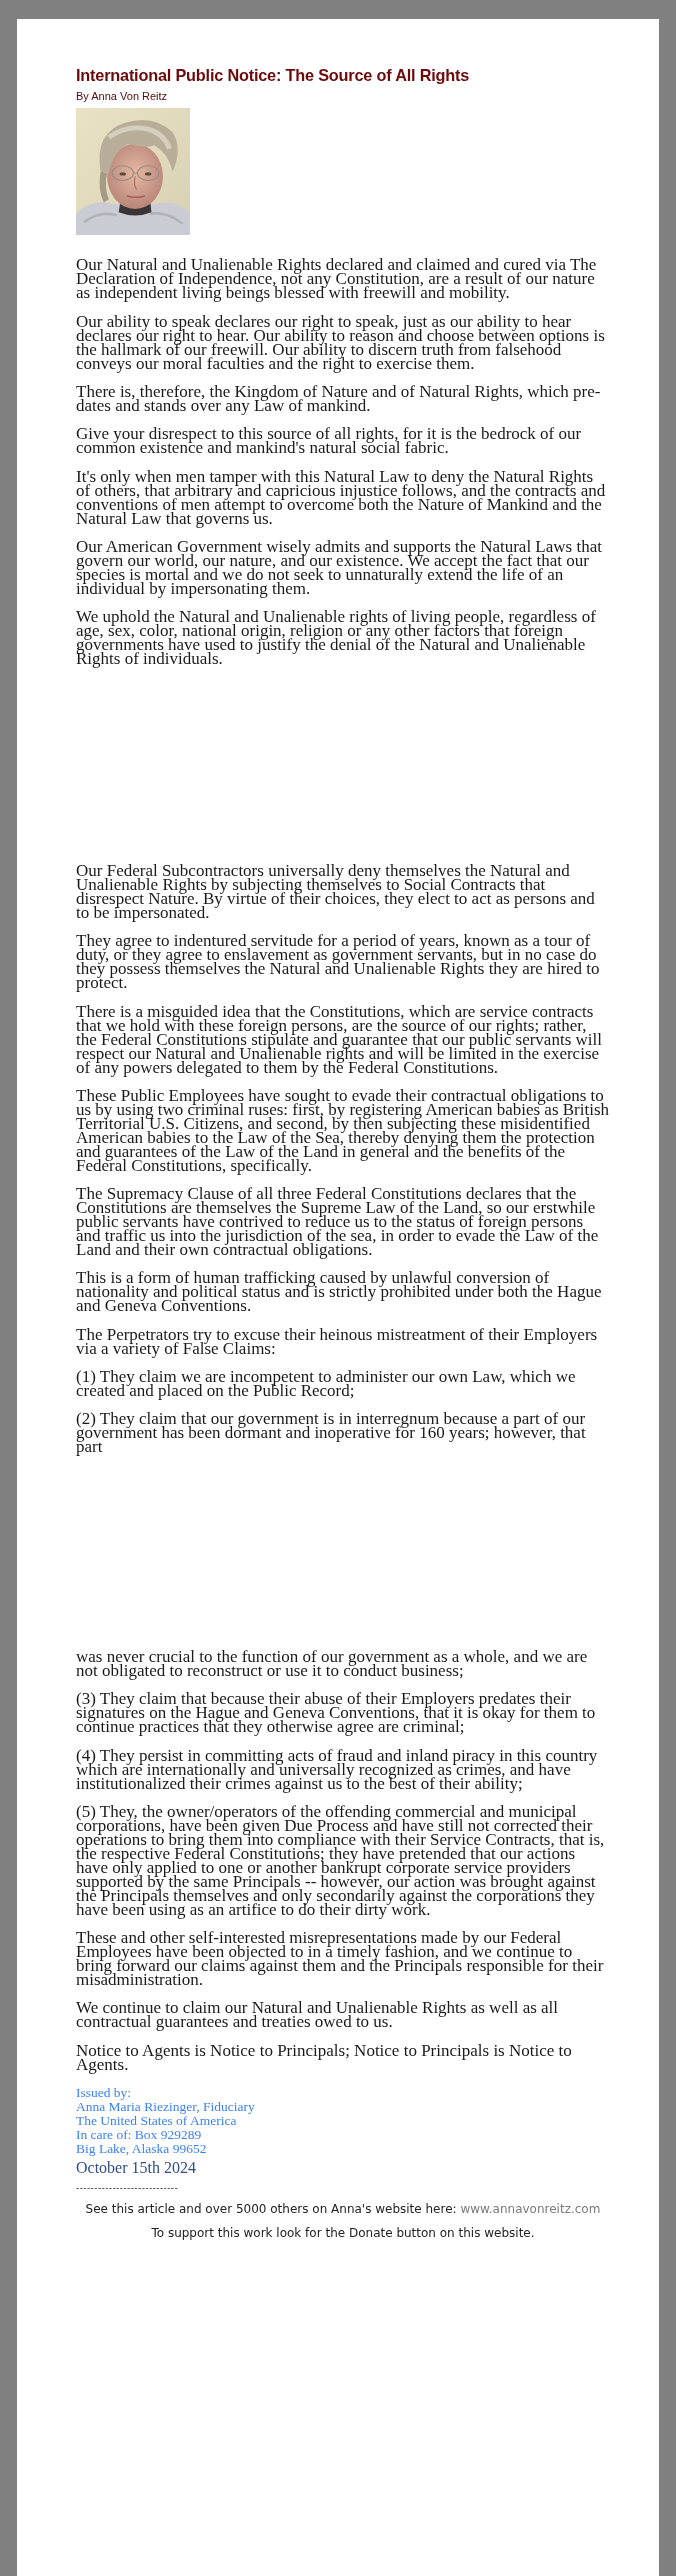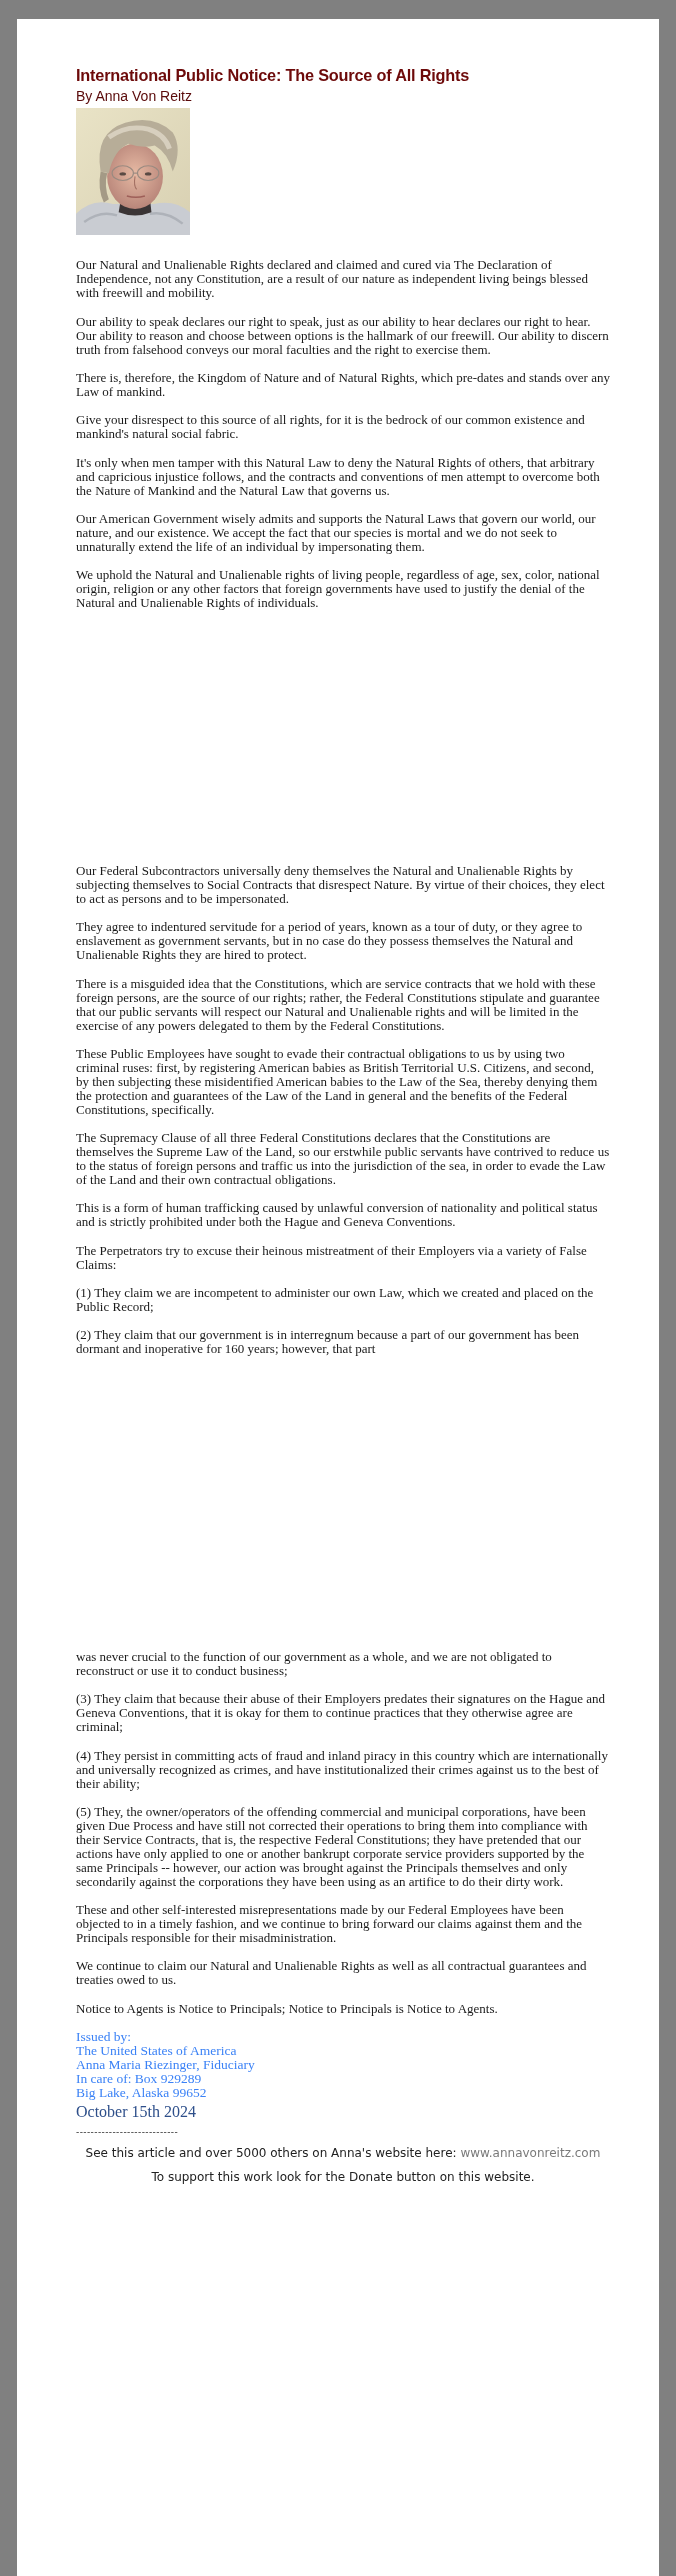--- a/index.html
+++ b/index.html
@@ -28,34 +28,34 @@
     font-family: "Liberation Sans", sans-serif;
     font-weight: bold;
     font-size: 16.3px;
     color: #6d0a0a;
     margin: 0;
     line-height: 19.6px;
     letter-spacing: -0.2px;
   }
   .byline {
     font-family: "Liberation Sans", sans-serif;
-    font-size: 14px;
+    font-size: 11px;
     color: #5a0a0a;
     margin: 4.9px 0 4.9px 0;
     line-height: 13px;
   }
   .photo {
     width: 114px;
     height: 127px;
     display: block;
     margin-bottom: 23px;
   }
   .para {
     font-family: "Liberation Serif", serif;
-    font-size: 13px;
+    font-size: 17px;
     line-height: 14px;
     color: #1a1a1a;
     margin: 0 0 14.3px 0;
     white-space: pre-line;
   }
   .sig {
     font-family: "Liberation Serif", serif;
     font-size: 13.5px;
     line-height: 14px;
     color: #3b82f6;
@@ -161,22 +161,22 @@
     <p class="para">(3) They claim that because their abuse of their Employers predates their signatures on the Hague and Geneva Conventions, that it is okay for them to continue practices that they otherwise agree are criminal;</p>
     <p class="para">(4) They persist in committing acts of fraud and inland piracy in this country which are internationally and universally recognized as crimes, and have institutionalized their crimes against us to the best of their ability;</p>
     <p class="para">(5) They, the owner/operators of the offending commercial and municipal corporations, have been given Due Process and have still not corrected their operations to bring them into compliance with their Service Contracts, that is, the respective Federal Constitutions; they have pretended that our actions have only applied to one or another bankrupt corporate service providers supported by the same Principals -- however, our action was brought against the Principals themselves and only secondarily against the corporations they have been using as an artifice to do their dirty work.</p>
     <p class="para">These and other self-interested misrepresentations made by our Federal Employees have been objected to in a timely fashion, and we continue to bring forward our claims against them and the Principals responsible for their misadministration.</p>
     <p class="para">We continue to claim our Natural and Unalienable Rights as well as all contractual guarantees and treaties owed to us.</p>
     <p class="para">Notice to Agents is Notice to Principals; Notice to Principals is Notice to Agents.</p>
   </div>
 
   <div>
     <div class="sig">Issued by:</div>
+    <div class="sig">Anna Maria Riezinger, Fiduciary</div>
     <div class="sig">The United States of America</div>
-    <div class="sig">Anna Maria Riezinger, Fiduciary</div>
     <div class="sig">In care of: Box 929289</div>
     <div class="sig">Big Lake, Alaska 99652</div>
     <div class="date">October 15th 2024</div>
   </div>
 
   <div>
     <div class="rule">----------------------------</div>
     <div class="footer-line"><span>See this article and over 5000 others on Anna's website here: </span><a class="footer-link" title="www.annavonreitz.com">www.annavonreitz.com</a></div>
     <div class="footer-line">To support this work look for the Donate button on this website.</div>
   </div>

